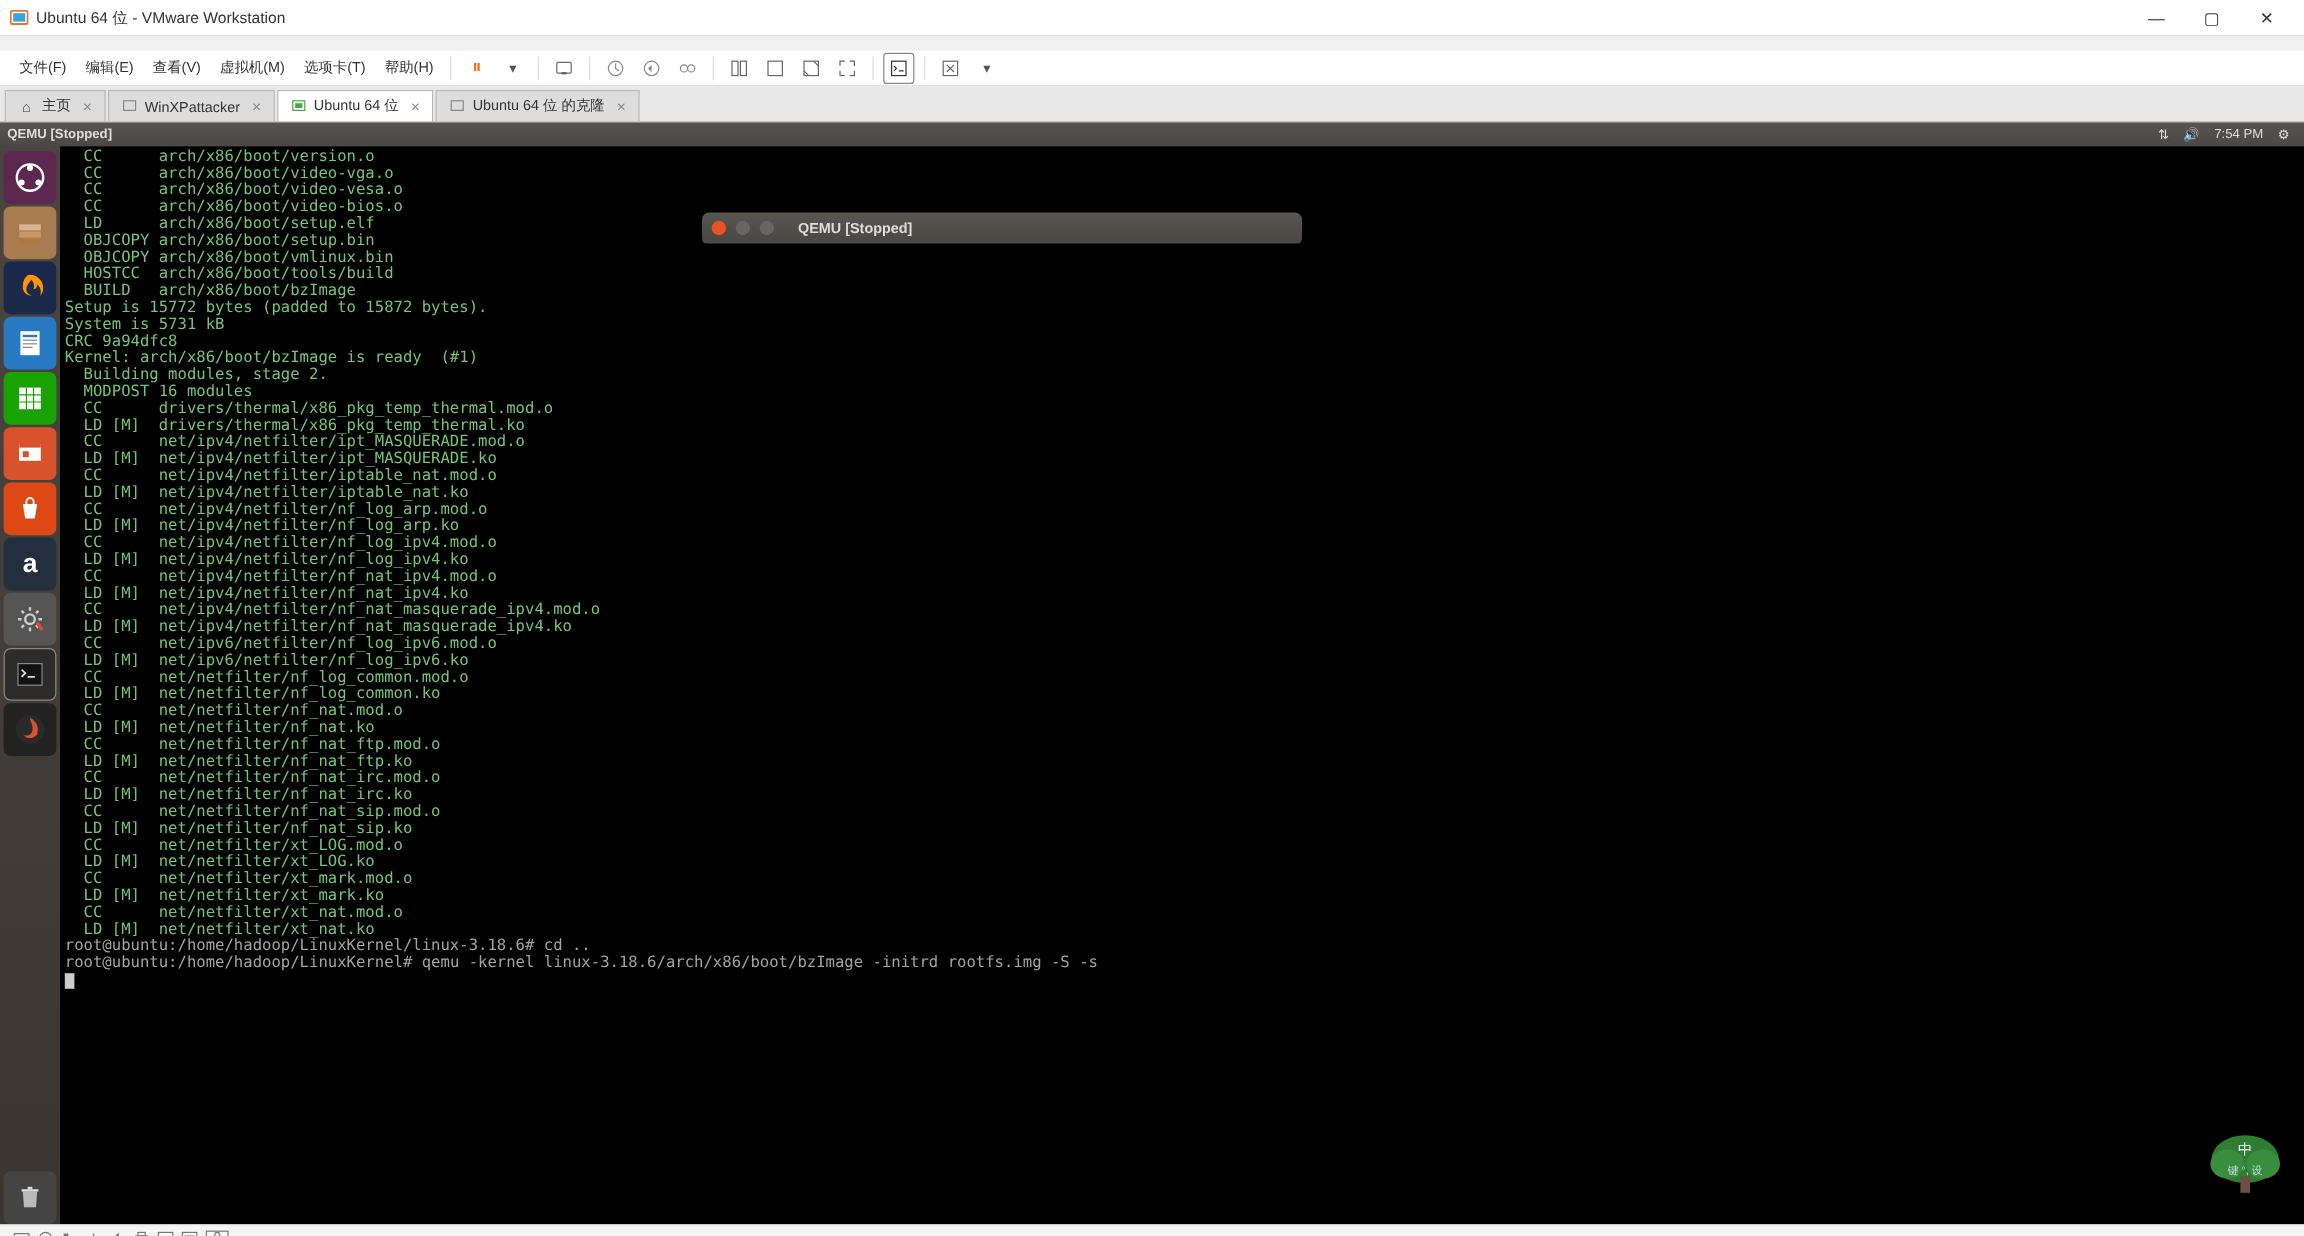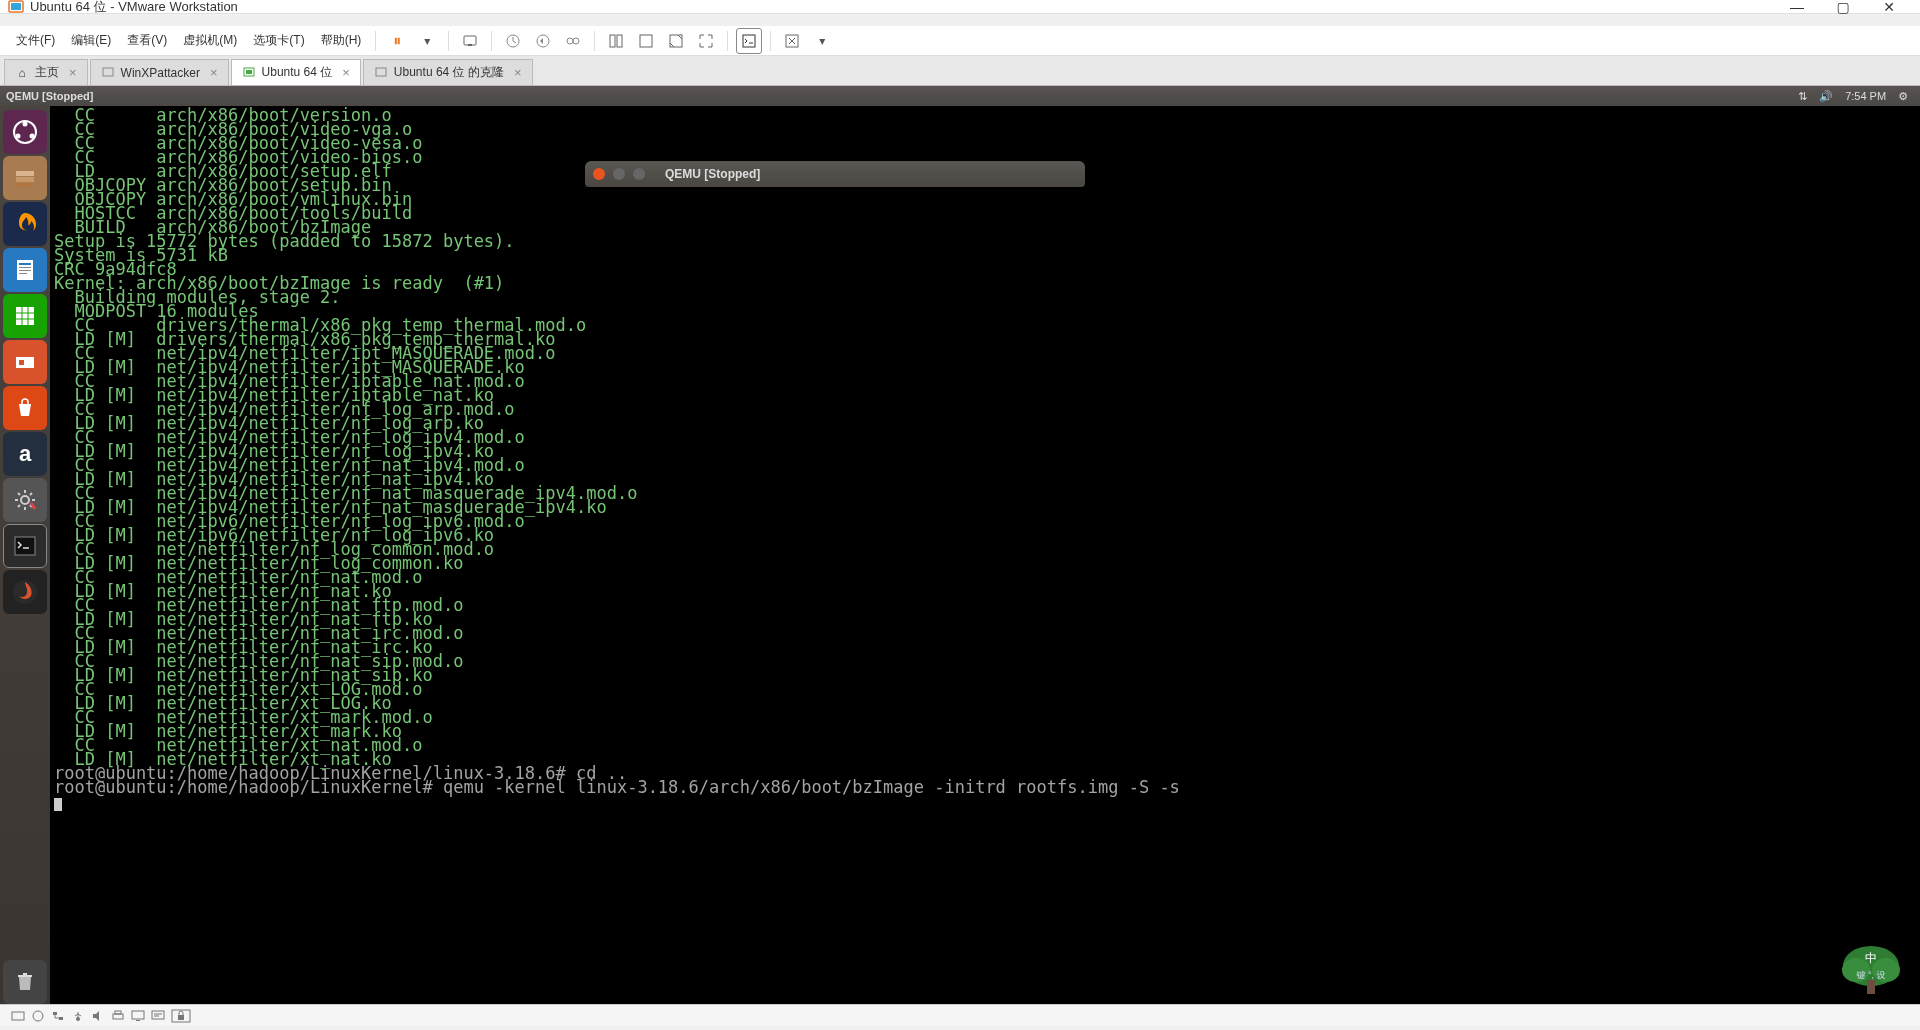--- a/index.html
+++ b/index.html
@@ -1,19 +1,19 @@
 <!DOCTYPE html>
 <html><head>
 <meta charset="utf-8">
 <style>
 * { margin: 0; padding: 0; box-sizing: border-box; }
 body { font-family: "Segoe UI", Tahoma, sans-serif; font-size: 12px; background: #f0f0f0; width: 1920px; height: 1030px; overflow: hidden; position: relative; }
 
 
-.titlebar { height: 14px; background: #fff; display: flex; align-items: center; padding: 0 8px; border-bottom: 1px solid #e0e0e0; }
+.titlebar { height: 30px; background: #fff; display: flex; align-items: center; padding: 0 8px; border-bottom: 1px solid #e0e0e0; }
 .titlebar .app-icon { width: 16px; height: 16px; margin-right: 6px; }
 .titlebar .title { flex: 1; font-size: 13px; color: #333; }
 .titlebar .winbtn { width: 46px; height: 30px; display: flex; align-items: center; justify-content: center; color: #333; font-size: 14px; cursor: pointer; }
 
 
 .menubar { height: 30px; background: #fff; display: flex; align-items: center; padding: 0 8px; border-bottom: 1px solid #ddd; margin-top: 12px; }
 .menubar .menuitem { padding: 4px 8px; font-size: 12px; color: #333; cursor: pointer; }
 .menubar .sep { width: 1px; height: 20px; background: #ddd; margin: 0 6px; }
 .menubar .tb-btn { width: 26px; height: 26px; display: flex; align-items: center; justify-content: center; cursor: pointer; color: #555; margin: 0 2px; border-radius: 3px; }
 .menubar .tb-btn.active { border: 1px solid #888; }
@@ -34,21 +34,21 @@
 
 .guest { display: flex; height: calc(100% - 30px - 30px - 30px - 20px - 22px); background: #000; position: relative; }
 
 
 .launcher { width: 50px; background: linear-gradient(#4a4540,#3a3530); display: flex; flex-direction: column; align-items: center; padding-top: 4px; gap: 2px; }
 .launcher .lbtn { width: 44px; height: 44px; border-radius: 6px; display: flex; align-items: center; justify-content: center; background: rgba(255,255,255,0.08); cursor: pointer; font-size: 22px; color: #fff; }
 .launcher .lbtn.dash { background: #5e2750; }
 .launcher .spacer { flex: 1; }
 
 
-.terminal { flex: 1; background: #000; font-family: "DejaVu Sans Mono","Courier New",monospace; font-size: 17px; line-height: 14px; color: #76c576; padding: 2px 4px; overflow: hidden; white-space: pre; position: relative; }
+.terminal { flex: 1; background: #000; font-family: "DejaVu Sans Mono","Courier New",monospace; font-size: 13px; line-height: 14px; color: #76c576; padding: 2px 4px; overflow: hidden; white-space: pre; position: relative; }
 .terminal .line { white-space: pre; }
 .terminal .white { color: #a3a3a3; }
 .terminal .cursor { display: inline-block; width: 8px; height: 13px; background: #cccccc; vertical-align: text-bottom; }
 
 
 .qemu-win { position: absolute; top: 55px; left: 585px; width: 500px; height: 26px; background: linear-gradient(#5a5652,#4a4642); border-radius: 6px 6px 4px 4px; display: flex; align-items: center; color: #ddd; font-size: 12px; box-shadow: 0 3px 10px rgba(0,0,0,.5); }
 .qemu-win .wc { width: 12px; height: 12px; border-radius: 50%; margin-left: 8px; background: #666; }
 .qemu-win .wc.close { background: #e95420; }
 .qemu-win .qtitle { margin-left: 20px; font-weight: bold; }
 

